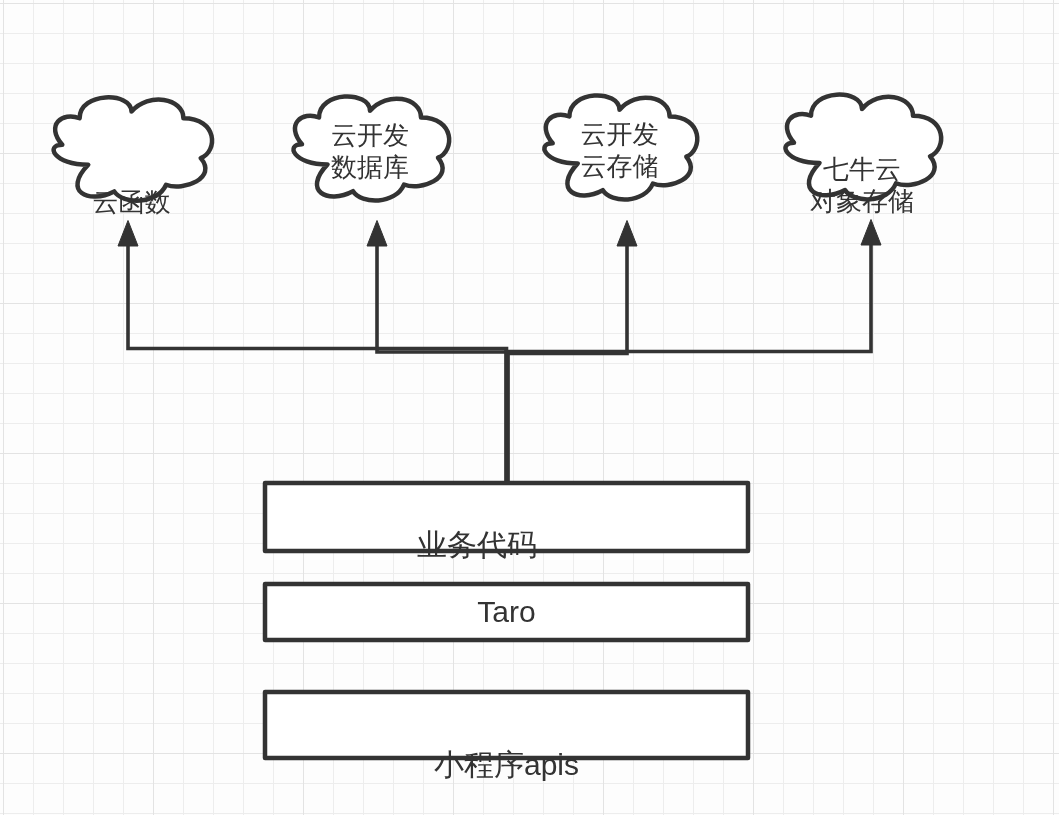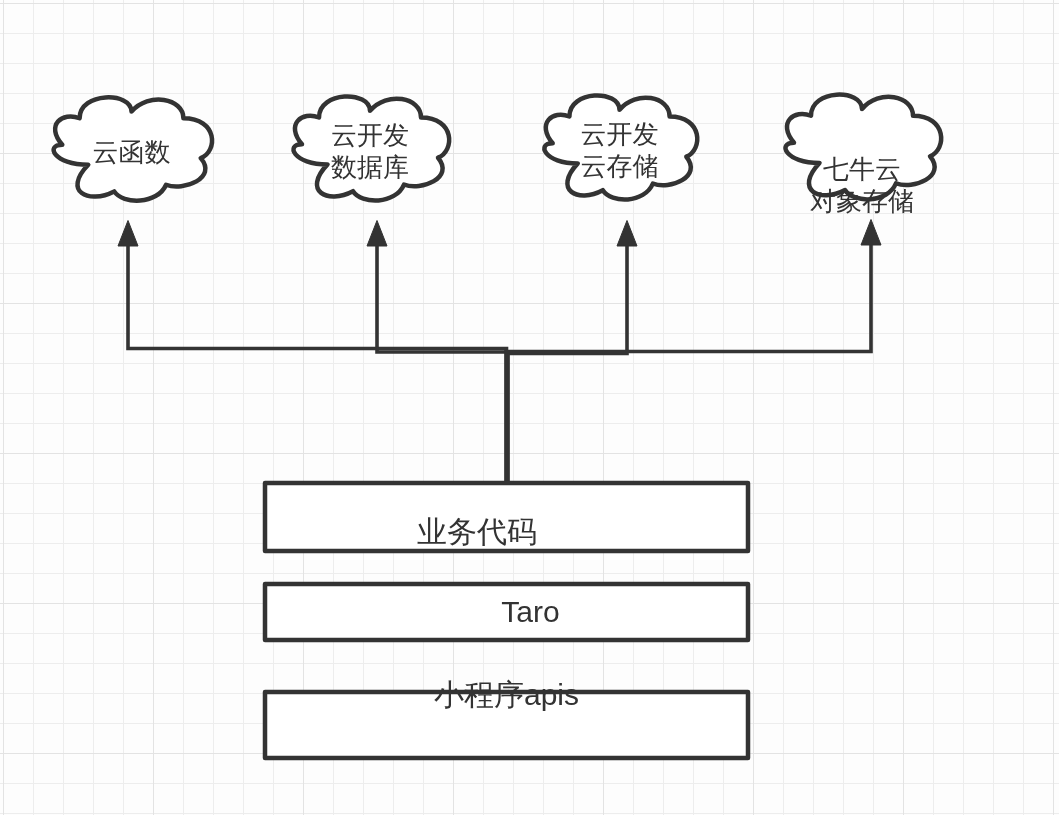--- a/index.html
+++ b/index.html
@@ -88,33 +88,33 @@
       <path class="shape cloud" transform="translate(777,82) scale(1.70,1.80)" d="M 25 45 C 5 45 0 33.75 10 33.75 C 0 22.5 10 15 20 18.75 C 20 3.75 50 3.75 50 15 C 60 3.75 80 7.5 80 18.75 C 100 18.75 100 37.5 90 41.25 C 100 52.5 80 60 70 56.25 C 65 67.5 45 67.5 40 60 C 25 67.5 10 60 25 45 Z"></path>
     </g>
 
     <g>
       <rect class="shape" x="265" y="483" width="483" height="68"></rect>
       <rect class="shape" x="265" y="584" width="483" height="56"></rect>
       <rect class="shape" x="265" y="692" width="483" height="66"></rect>
     </g>
   </svg>
 
-  <div class="label cloud-label" style="left:45px;top:85px;width:173px;height:133px;">
+  <div class="label cloud-label" style="left:45px;top:85px;width:173px;height:133px;justify-content:flex-end;">
     <span>云函数</span>
   </div>
   <div class="label cloud-label" style="left:285px;top:84px;width:170px;height:134px;">
     <span>云开发</span>
     <span>数据库</span>
   </div>
   <div class="label cloud-label" style="left:536px;top:83px;width:167px;height:134px;">
     <span>云开发</span>
     <span>云存储</span>
   </div>
   <div class="label cloud-label" style="left:777px;top:82px;width:170px;height:135px;justify-content:flex-end;">
     <span>七牛云</span>
     <span>对象存储</span>
   </div>
 
-  <div class="label box-label" style="left:263px;top:496px;width:428px;height:72px;">业务代码</div>
-  <div class="label box-label" style="left:263px;top:582px;width:487px;height:60px;padding-left:24px;">Taro</div>
-  <div class="label box-label" style="left:263px;top:650px;width:487px;height:90px;">小程序apis</div>
+  <div class="label box-label" style="left:263px;top:509px;width:428px;height:72px;">业务代码</div>
+  <div class="label box-label" style="left:263px;top:582px;width:487px;height:60px;">Taro</div>
+  <div class="label box-label" style="left:263px;top:720px;width:487px;height:90px;">小程序apis</div>
 
 </div>
 
 </body></html>

